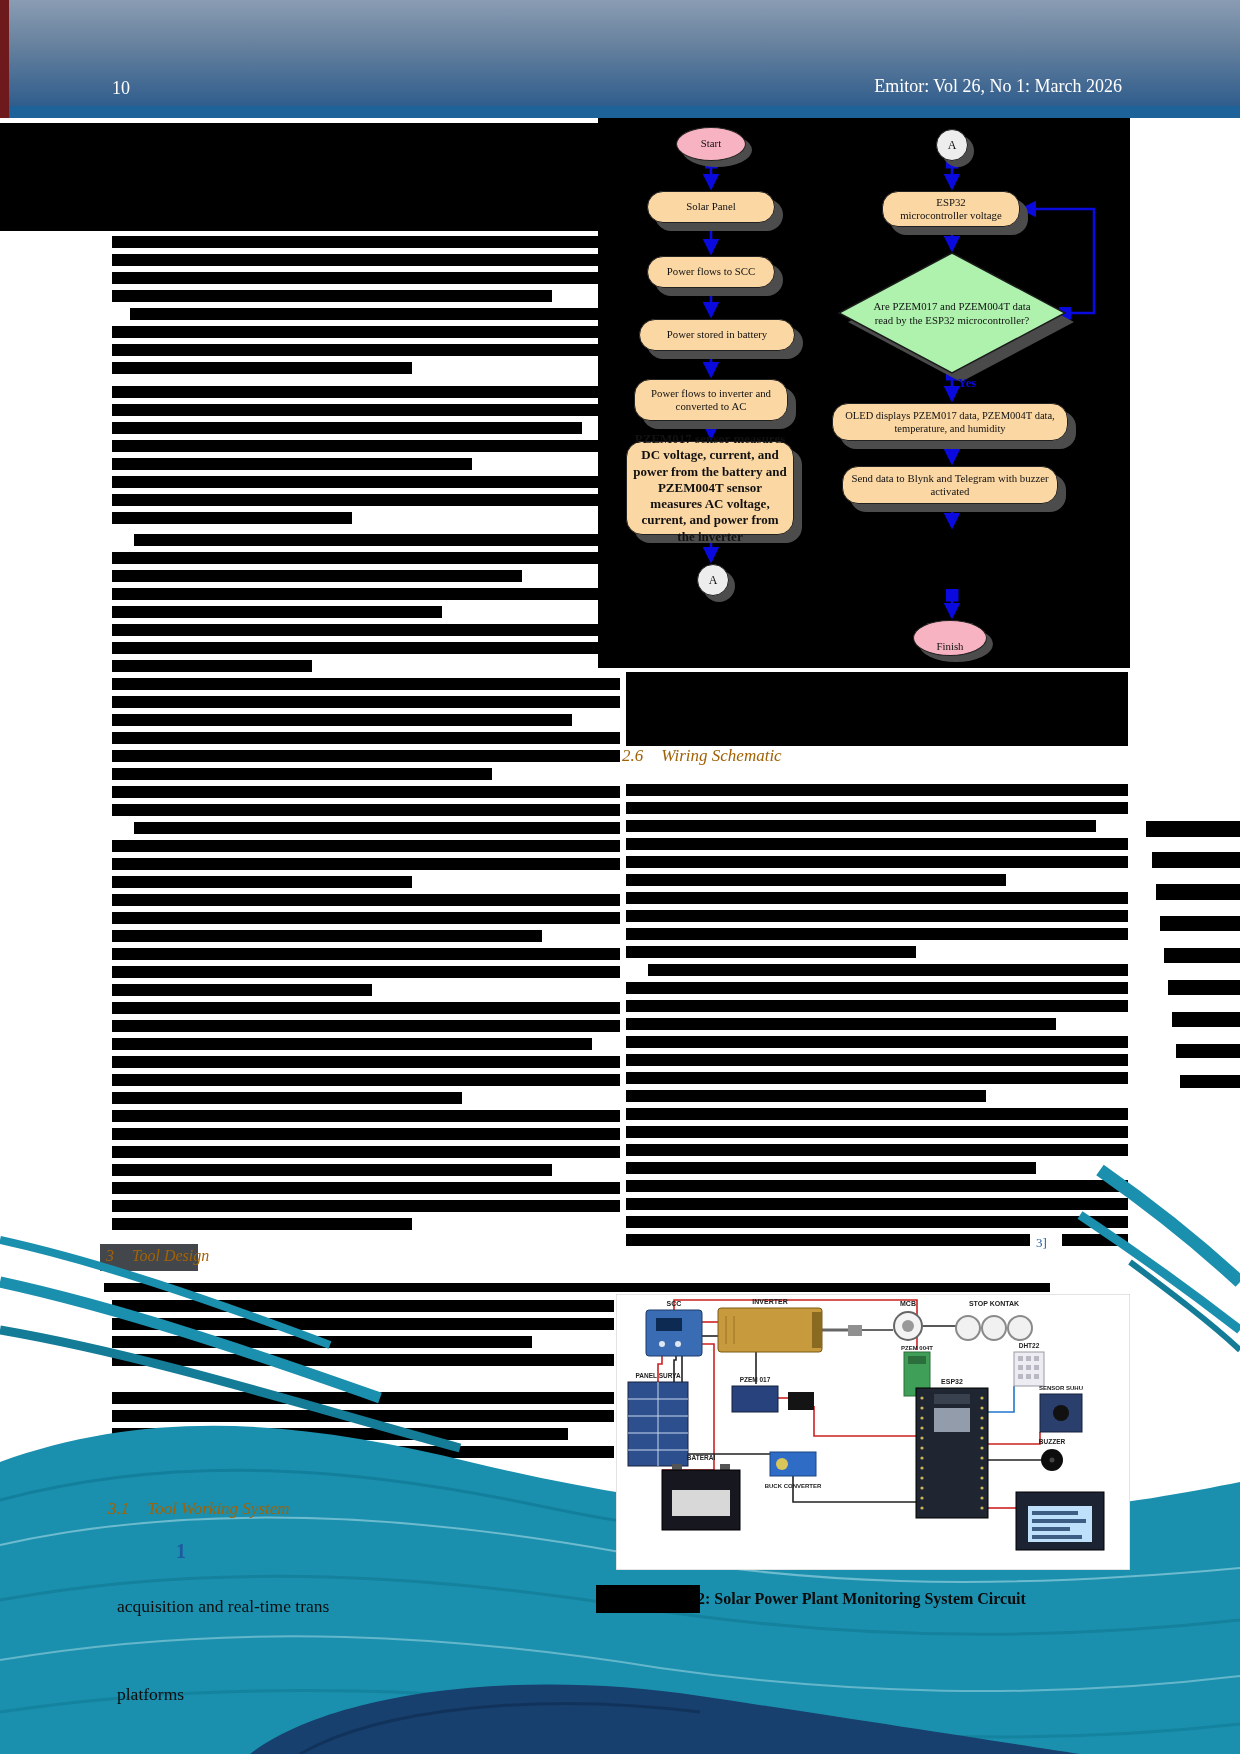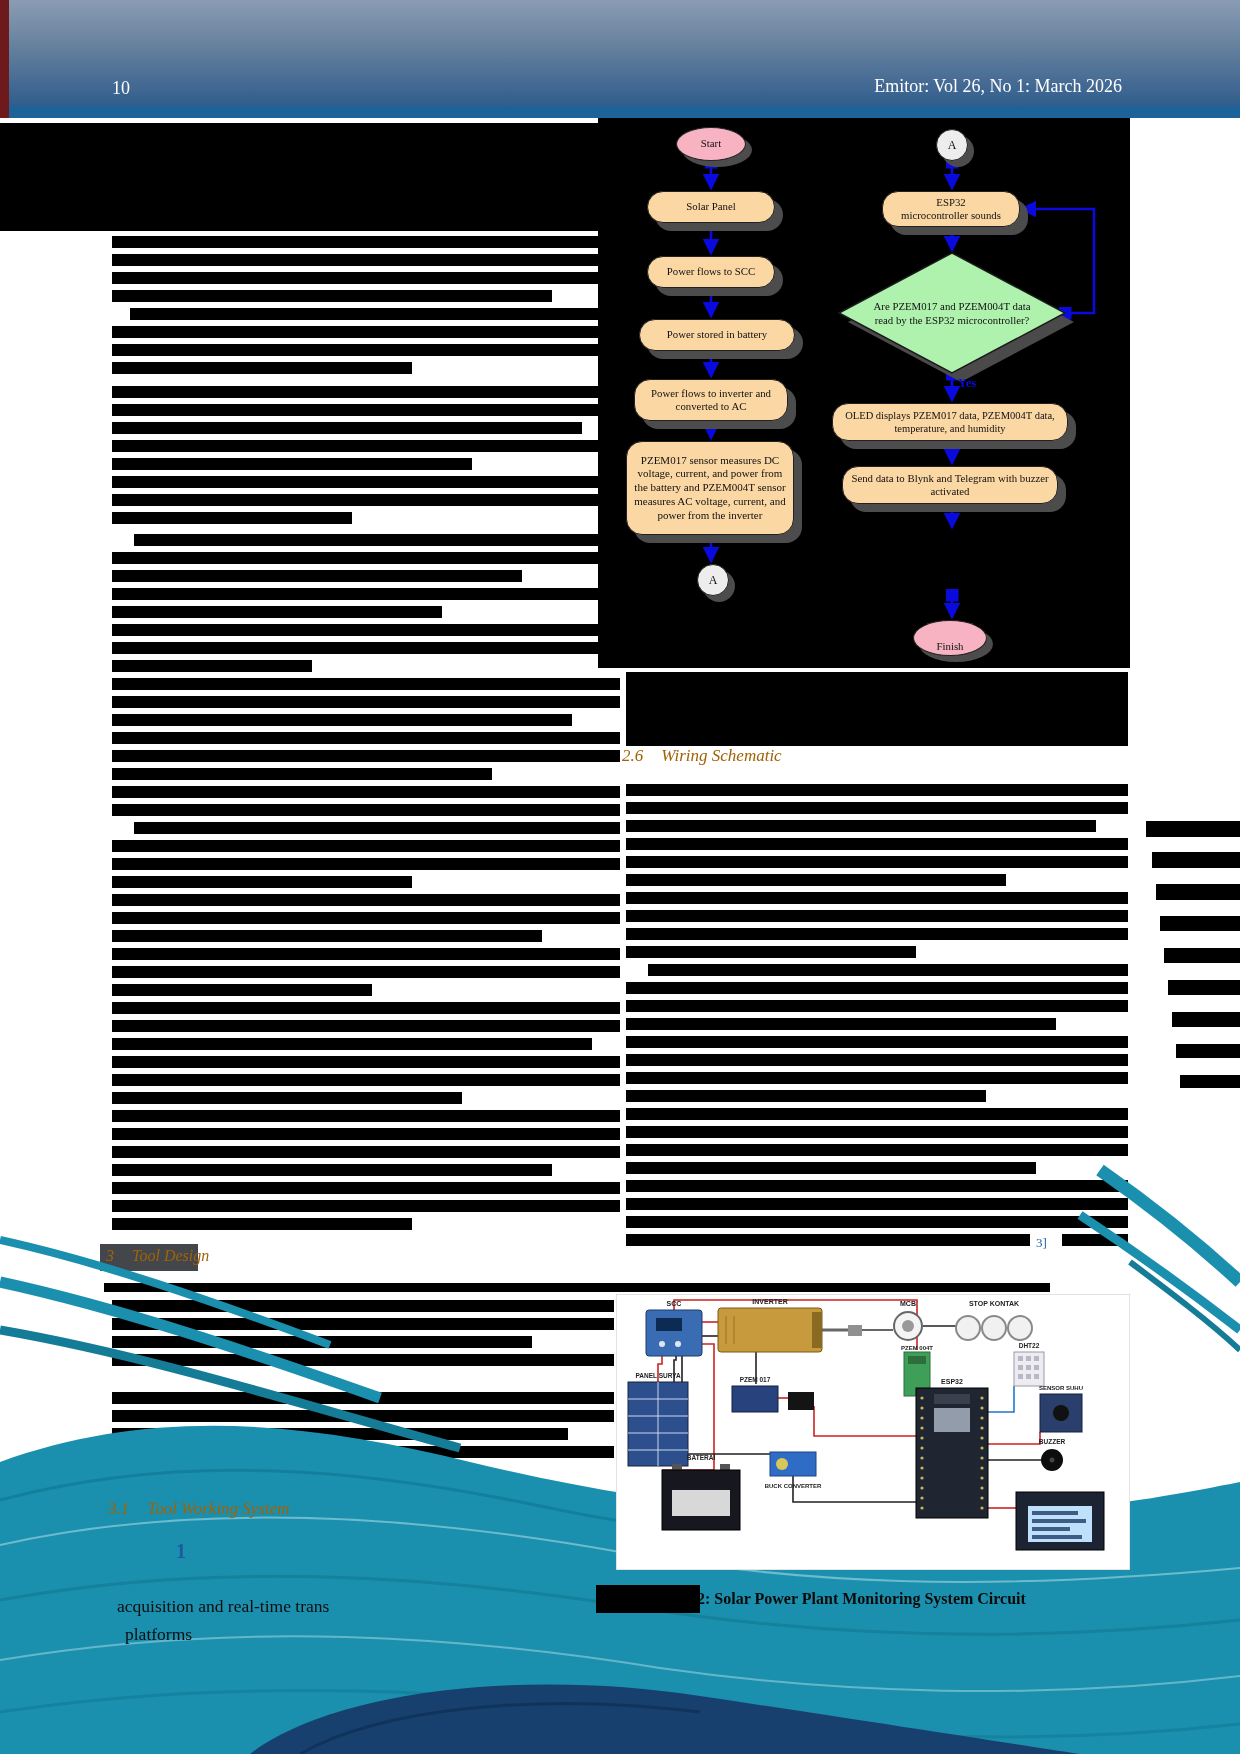--- a/index.html
+++ b/index.html
@@ -214,33 +214,33 @@
     </div>
   <div class="fc" style="left:647px;top:256px;width:128px;height:32px;">
       <span>Power flows to SCC</span>
     </div>
   <div class="fc" style="left:639px;top:319px;width:156px;height:32px;">
       <span>Power stored in battery</span>
     </div>
   <div class="fc" style="left:634px;top:379px;width:154px;height:42px;">
       <span>Power flows to inverter and converted to AC</span>
     </div>
-  <div class="fc" style="left:626px;top:441px;width:168px;height:94px;font-size:11px;">
+  <div class="fc" style="left:626px;top:441px;width:168px;height:94px;font-size:13px;font-weight:bold;">
       <span>PZEM017 sensor measures DC voltage, current, and power from the battery and PZEM004T sensor measures AC voltage, current, and power from the inverter</span>
     </div>
   <div class="fc fc-cir" style="left:697px;top:564px;width:32px;height:32px;">
       <span>A</span>
     </div>
 
   <div class="fc fc-cir" style="left:936px;top:129px;width:32px;height:32px;">
       <span>A</span>
     </div>
   <div class="fc" style="left:882px;top:191px;width:138px;height:36px;">
     <div>ESP32</div>
-    <div>microcontroller sounds</div>
+    <div>microcontroller voltage</div>
   </div>
   <div class="fc-text" style="left:872px;top:266px;width:160px;height:94px;">
       <span>Are PZEM017 and PZEM004T data read by the ESP32 microcontroller?</span>
     </div>
   <div class="yes" style="left:958px;top:376px;">Yes</div>
   <div class="fc" style="left:832px;top:403px;width:236px;height:38px;font-size:10.5px;">
       <span>OLED displays PZEM017 data, PZEM004T data, temperature, and humidity</span>
     </div>
   <div class="fc" style="left:842px;top:466px;width:216px;height:38px;">
       <span>Send data to Blynk and Telegram with buzzer activated</span>
@@ -255,21 +255,21 @@
   <div class="h-blue" style="left:106px;top:1247px;font-size:16px;z-index:36;">
     <span class="h-num">3</span><span>Tool Design</span>
   </div>
   <div class="h-blue" style="left:108px;top:1499px;font-size:17px;">
     <span class="h-num">3.1</span><span>Tool Working System</span>
   </div>
 
   <div class="cite" style="left:1036px;top:1235px;">3]</div>
   <div class="listnum" style="left:176px;top:1540px;">1</div>
   <div class="bodyfrag" style="left:117px;top:1596px;">acquisition and real-time trans</div>
-  <div class="bodyfrag" style="left:117px;top:1624px;margin-left:8px;">platforms</div>
+  <div class="bodyfrag" style="left:117px;top:1684px;">platforms</div>
 
   <svg class="abs" style="left:616px;top:1294px;z-index:10;" width="514" height="276" viewBox="0 0 514 276">
     <rect x="0" y="0" width="514" height="276" fill="#ffffff" stroke="#c8c8c8"></rect>
 
     <g stroke-width="1.6" fill="none">
       <polyline points="58,16 58,6 301,6 301,56" stroke="#c22"></polyline>
       <polyline points="42,88 42,70 46,70 46,62" stroke="#c22"></polyline>
       <polyline points="58,88 58,66 60,66 60,62" stroke="#222"></polyline>
       <line x1="86" y1="28" x2="102" y2="28" stroke="#c22"></line>
       <line x1="86" y1="42" x2="102" y2="42" stroke="#222"></line>

